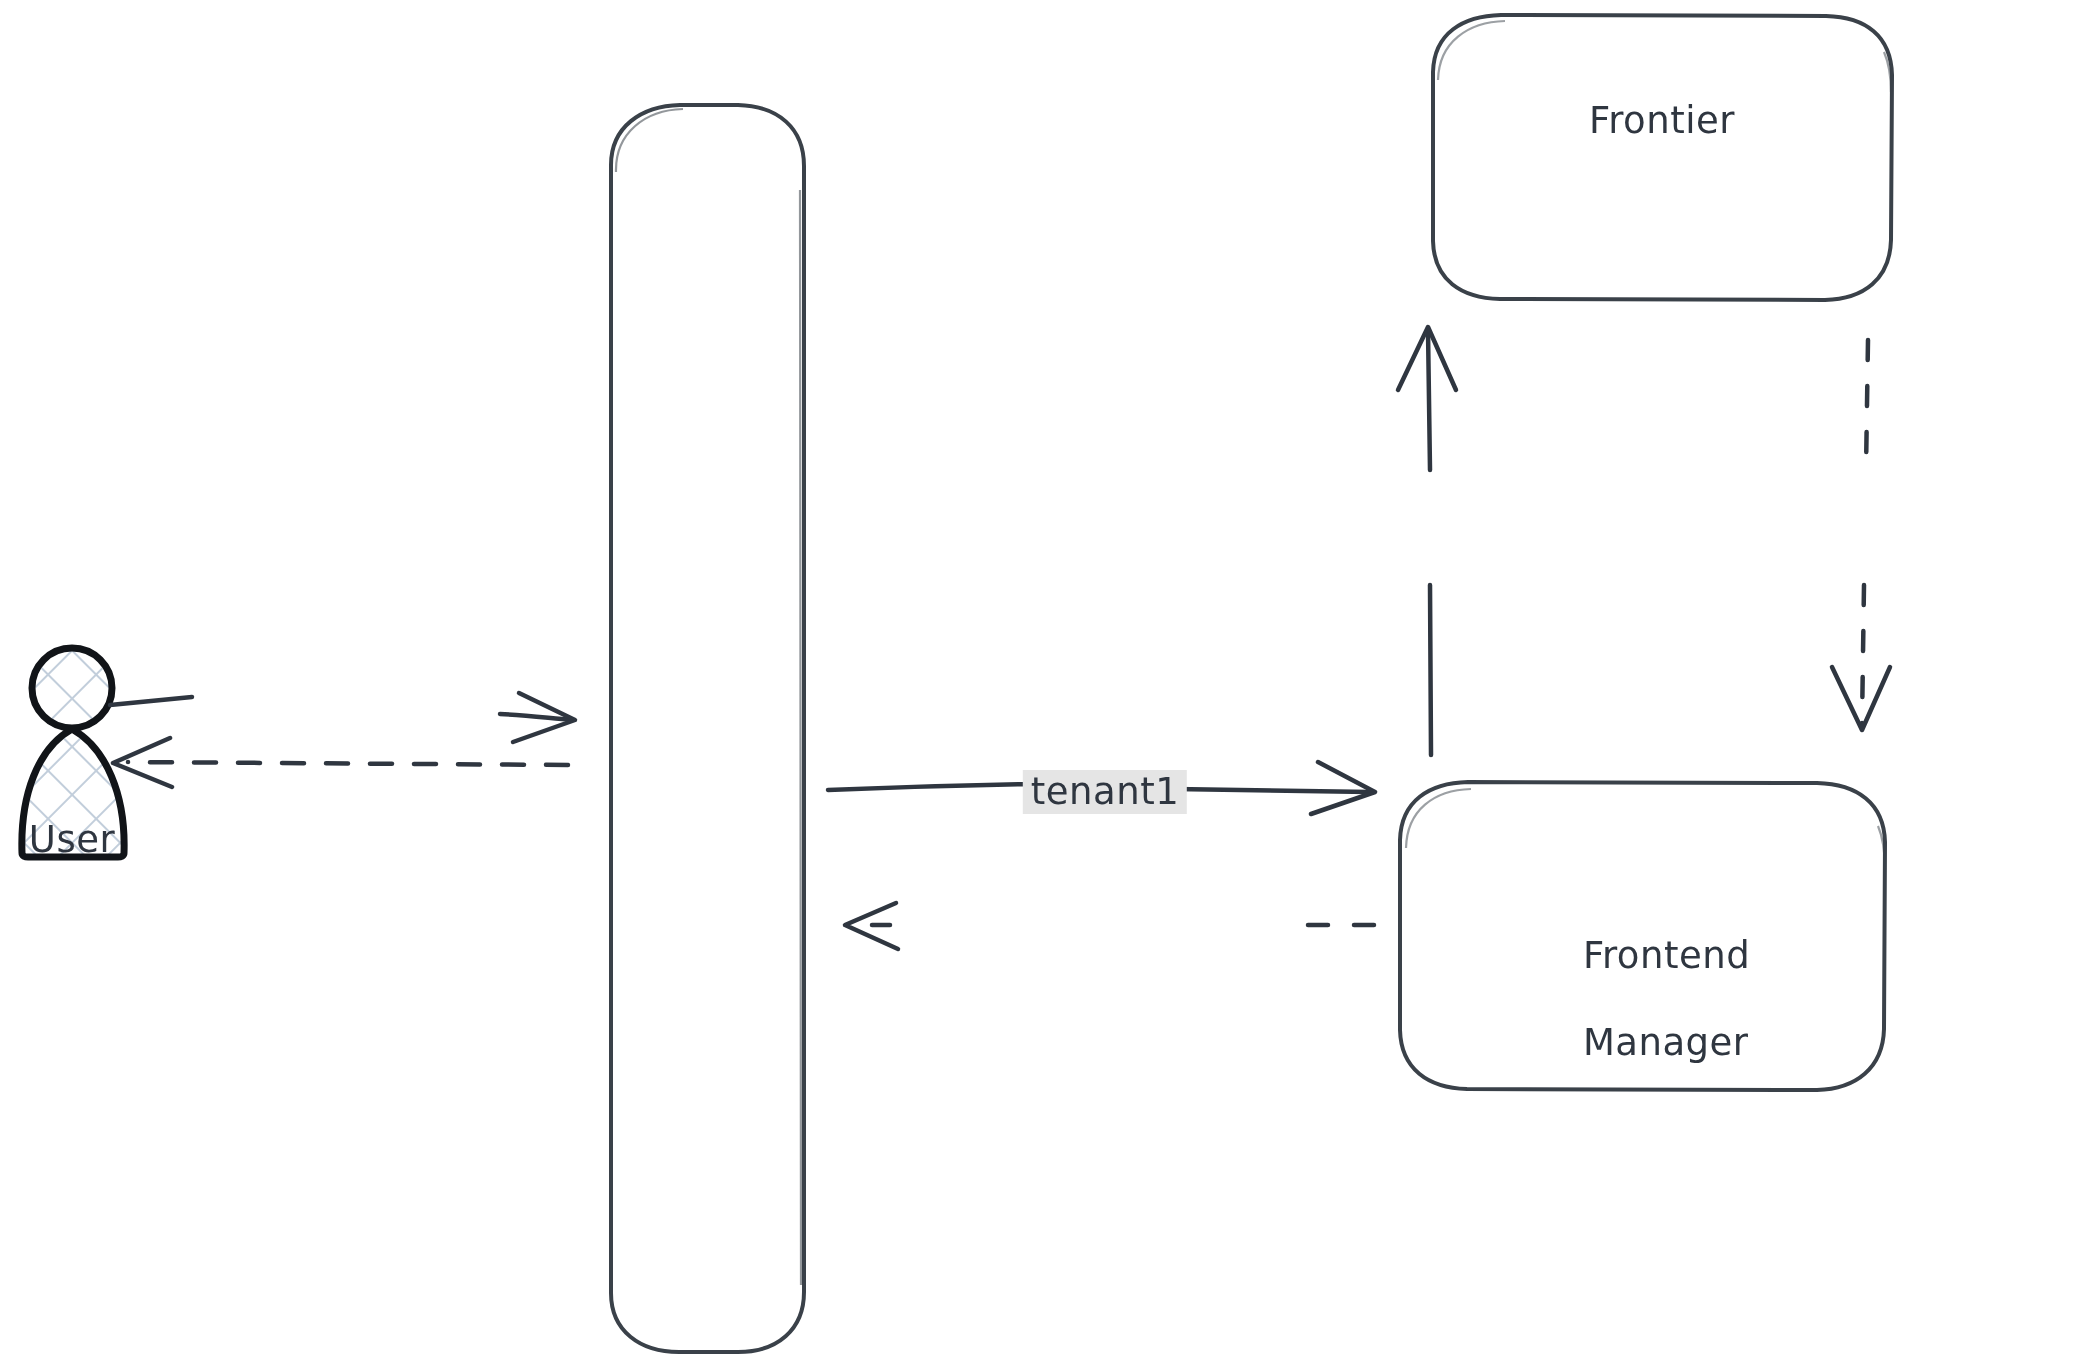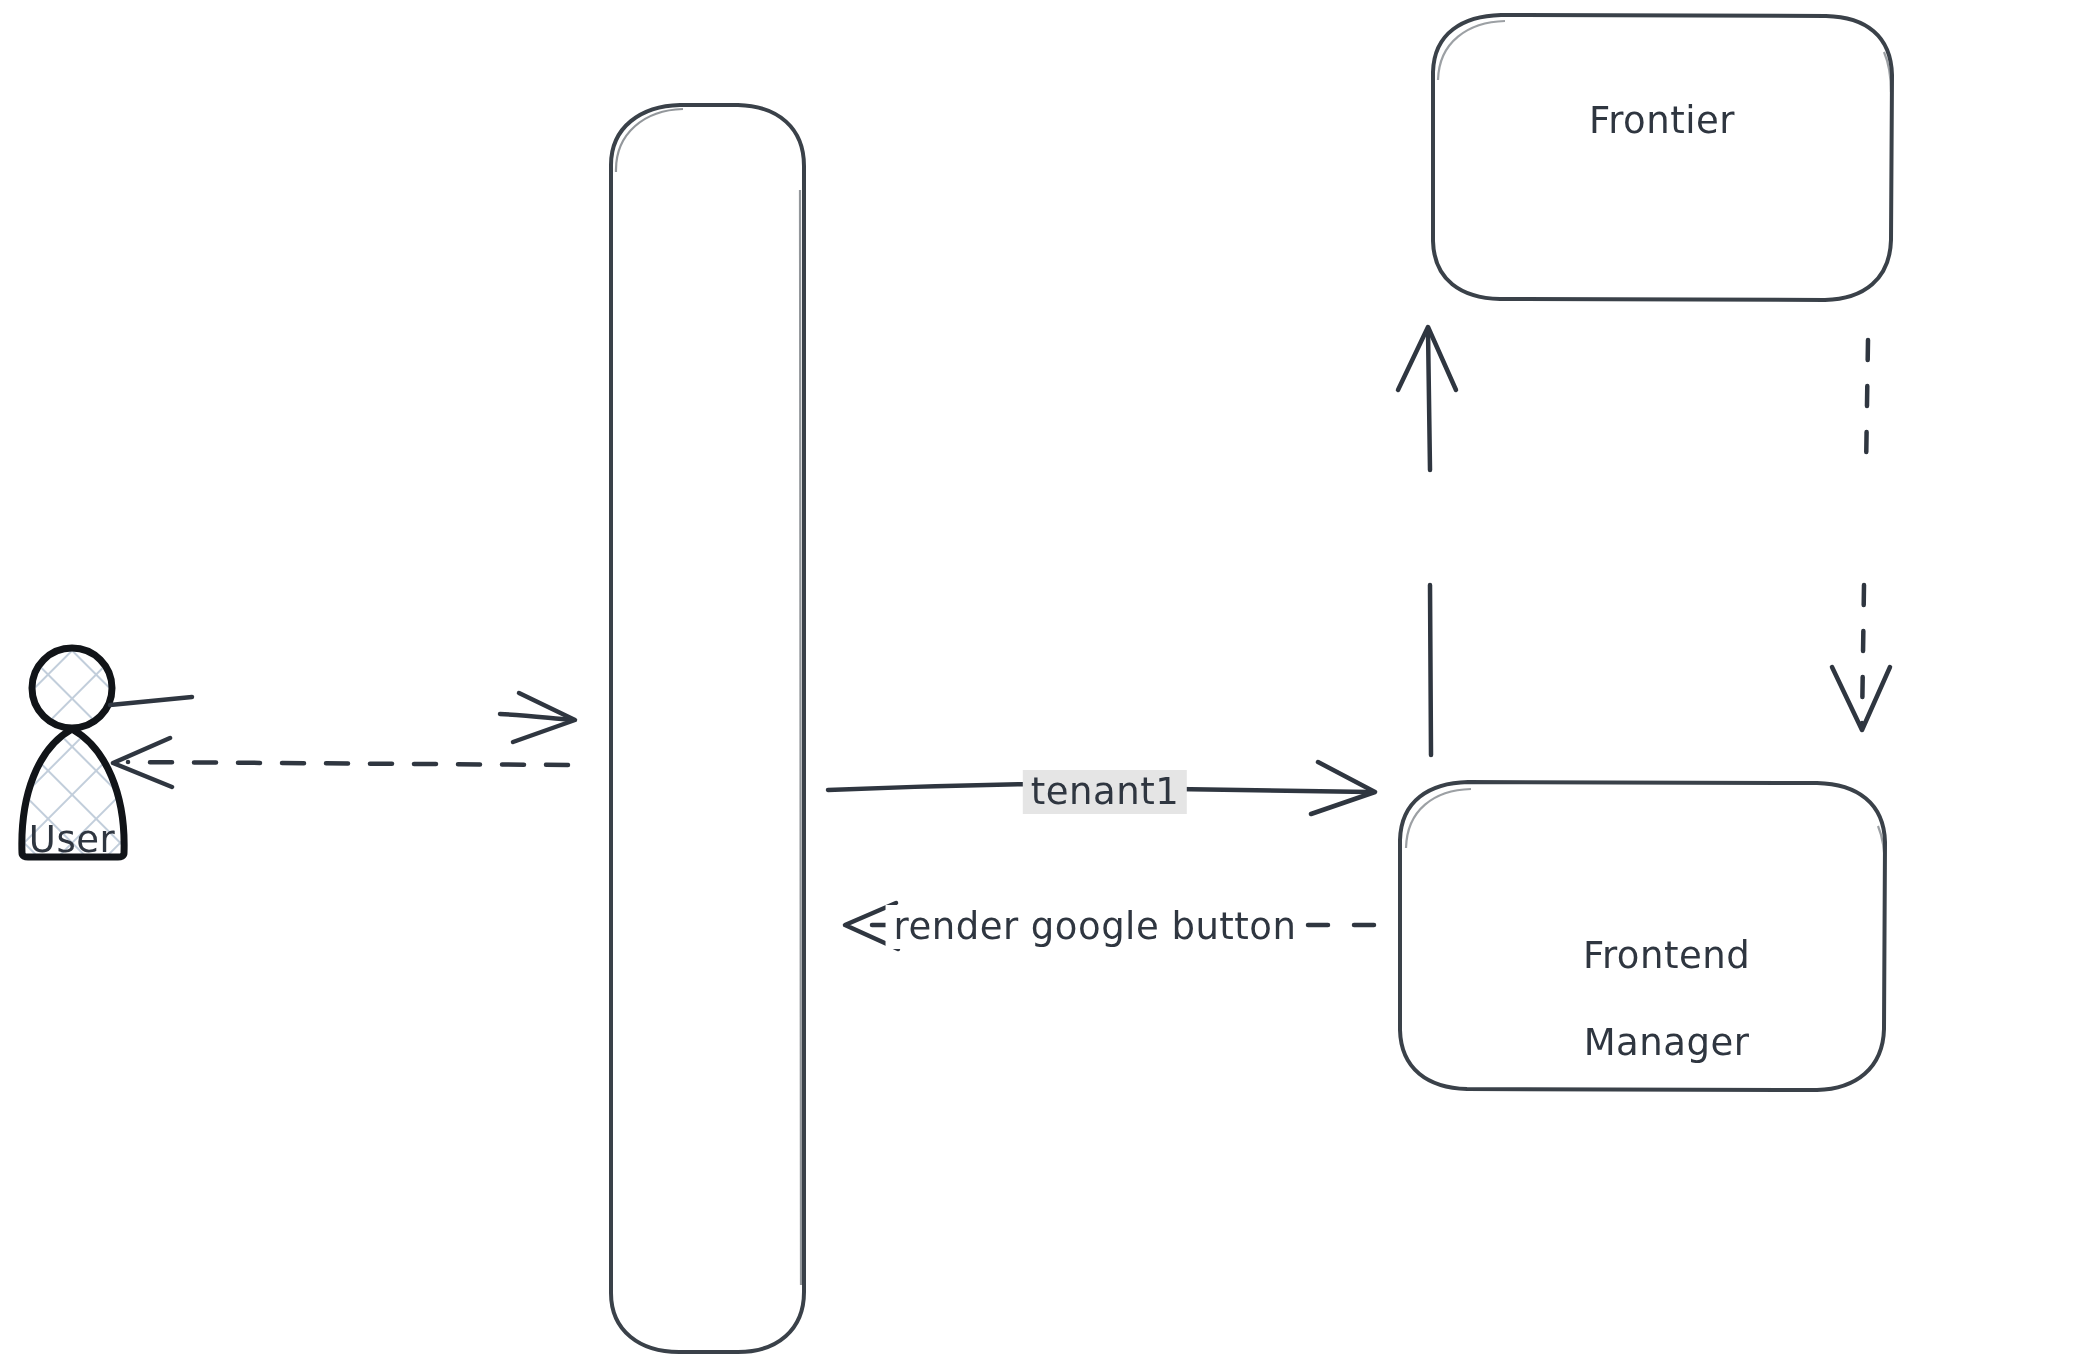--- a/index.html
+++ b/index.html
@@ -12,21 +12,20 @@
     position:relative;
   }
   #stage{position:absolute;inset:0;width:2083px;height:1372px;}
   svg.layer{position:absolute;left:0;top:0;width:2083px;height:1372px;}
   .lbl{
     position:absolute;
     color:#2f3640;
     font-family:"DejaVu Sans", sans-serif;
     font-weight:400;
     line-height:1.18;
-    text-align:center;
     white-space:pre;
     letter-spacing:0.5px;
   }
   .node-text{font-size:37px;}
   .edge-text{font-size:37px;}
   .actor-text{font-size:37px;}
   .ctr{transform:translateX(-50%);}
 </style>
 </head>
 <body>
@@ -106,17 +105,16 @@
   <div class="lbl node-text ctr" style="left:1662px;top:99px;">Frontier</div>
 
   <div class="lbl node-text ctr" style="left:1642px;top:890px;">
     <span>Frontend</span><br>
     <span>Manager</span>
   </div>
 
 
   <div class="lbl edge-text ctr" style="left:1105px;top:770px;background:#e5e5e5;padding:0 8px;">tenant1</div>
 
-  <div class="lbl edge-text ctr" style="left:1095px;top:905px;background:#fff;padding:0 8px;">render google button</div>
 
 
 
 </div>
 
 </body></html>

